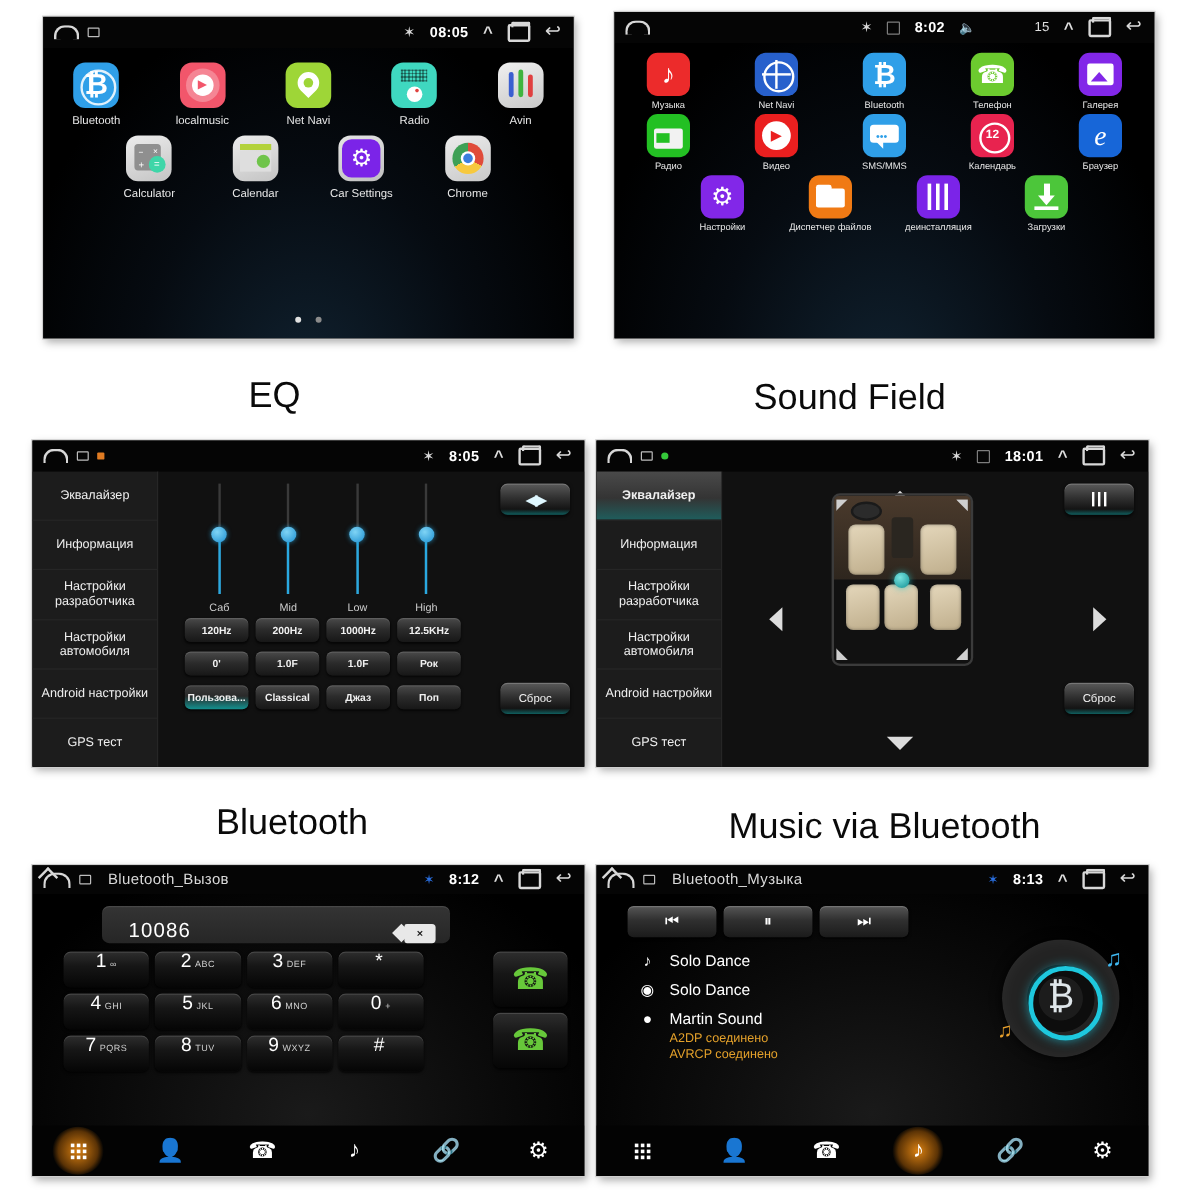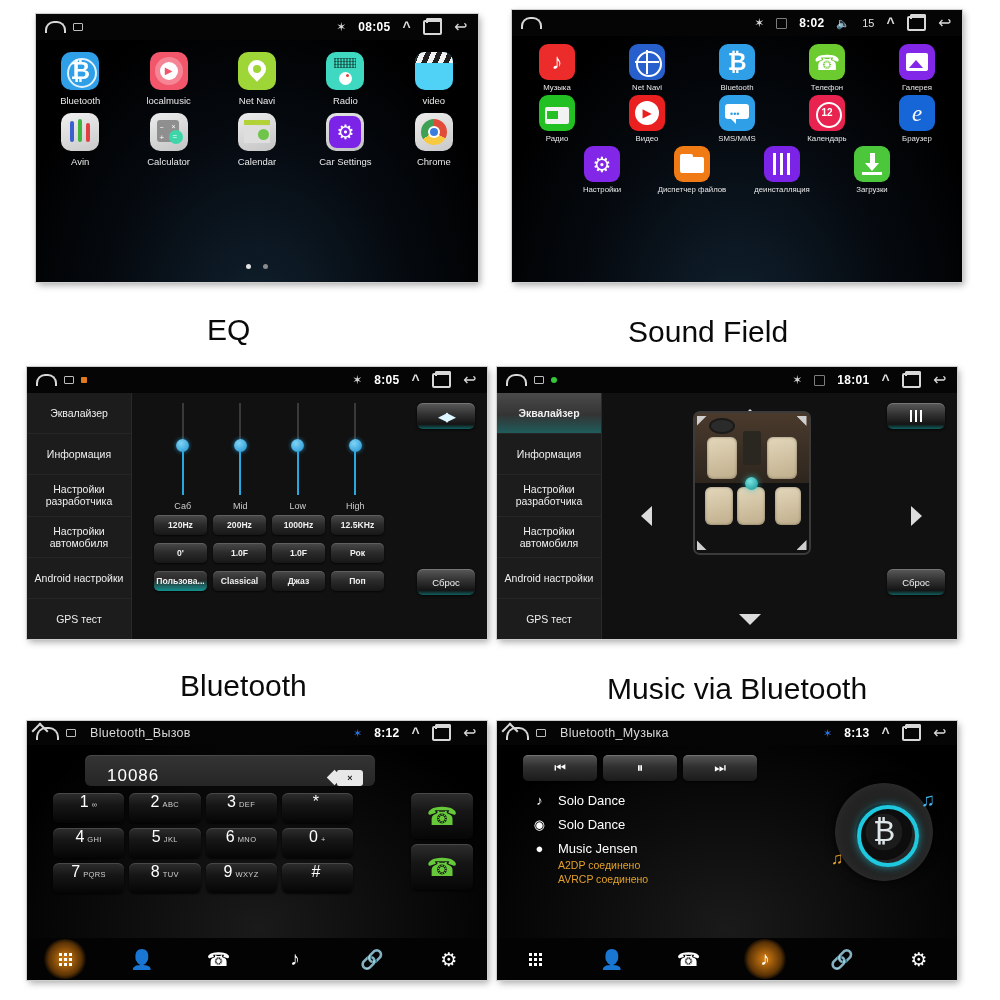--- a/index.html
+++ b/index.html
@@ -210,26 +210,20 @@
           <div class="lbl">Net Navi</div>
         </div>
         <div class="app">
           <div class="tile" style="background:#3fd8c0">
             <div style="position:absolute;left:8px;top:6px;width:22px;height:10px;background:repeating-linear-gradient(90deg,rgba(0,0,0,.35) 0 1.5px,transparent 1.5px 3px),repeating-linear-gradient(0deg,rgba(0,0,0,.35) 0 1.5px,transparent 1.5px 3px);"></div>
             <div style="position:absolute;left:50%;top:20px;width:13px;height:13px;margin-left:-6.5px;border-radius:50%;background:#fff;"></div>
             <div style="position:absolute;left:50%;top:22px;width:3px;height:3px;margin-left:1px;border-radius:50%;background:#e0413f;"></div>
           </div>
           <div class="lbl">Radio</div>
         </div>
-        <div class="app">
-          <div class="tile" style="background:#4fd2f5">
-            <div style="position:absolute;left:0;top:0;right:0;height:11px;background:repeating-linear-gradient(115deg,#1f1f1f 0 5px,#f2f2f2 5px 10px);"></div>
-          </div>
-          <div class="lbl">video</div>
-        </div>
 
         <div class="app">
           <div class="tile" style="background:linear-gradient(160deg,#f0f0f0,#c9c9c9)">
             <div style="position:absolute;left:9px;top:8px;width:4px;height:21px;background:#3a5fd0;border-radius:2px;"></div>
             <div style="position:absolute;left:17px;top:6px;width:4px;height:23px;background:#3fb43f;border-radius:2px;"></div>
             <div style="position:absolute;left:25px;top:10px;width:4px;height:19px;background:#e04040;border-radius:2px;"></div>
           </div>
           <div class="lbl">Avin</div>
         </div>
         <div class="app">
@@ -279,21 +273,21 @@
   <div class="screen" id="p2" style="left:512px;top:10px;width:450px;height:272px;">
     <div class="statusbar">
       <div class="sb-left">
         <span class="ic home-ic"></span>
       </div>
       <div class="sb-right">
         <span class="bt-ic">✶</span>
         <span class="ic" style="width:9px;height:9px;border:1.4px solid #7d7d7d;border-radius:1px;"></span>
         <span class="sb-time">8:02</span>
         <span class="mute-ic">🔈</span>
-        <span style="font-size:11px;color:#e0e0e0;">15</span>
+        <span style="font-size:11px;color:#e0e0e0;margin-left:37px;">15</span>
         <span class="chev-ic">^</span>
         <span class="ic recent-ic"></span>
         <span class="back-ic">↪</span>
       </div>
     </div>
     <div class="launcher">
       <div class="grid">
         <div class="app">
           <div class="tile" style="background:#ec2b2b">
               <div class="gl">
@@ -726,21 +720,21 @@
         <div class="mline">
           <span class="mi">♪</span>
           <span>Solo Dance</span>
         </div>
         <div class="mline">
           <span class="mi">◉</span>
           <span>Solo Dance</span>
         </div>
         <div class="mline" style="margin-bottom:3px;">
           <span class="mi">●</span>
-          <span>Music Jensen</span>
+          <span>Martin Sound</span>
         </div>
         <div class="mstat" style="margin-left:25px;">A2DP соединено</div>
         <div class="mstat" style="margin-left:25px;">AVRCP соединено</div>
       </div>
 
       <div class="disc">
         <div class="ring"></div>
         <div class="btg">₿</div>
         <div class="note-b">♫</div>
         <div class="note-o">♫</div>

